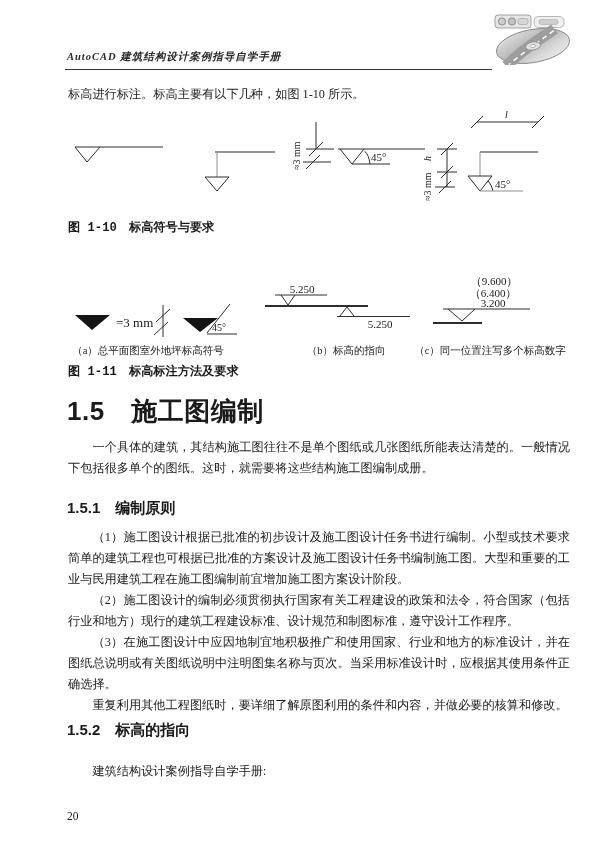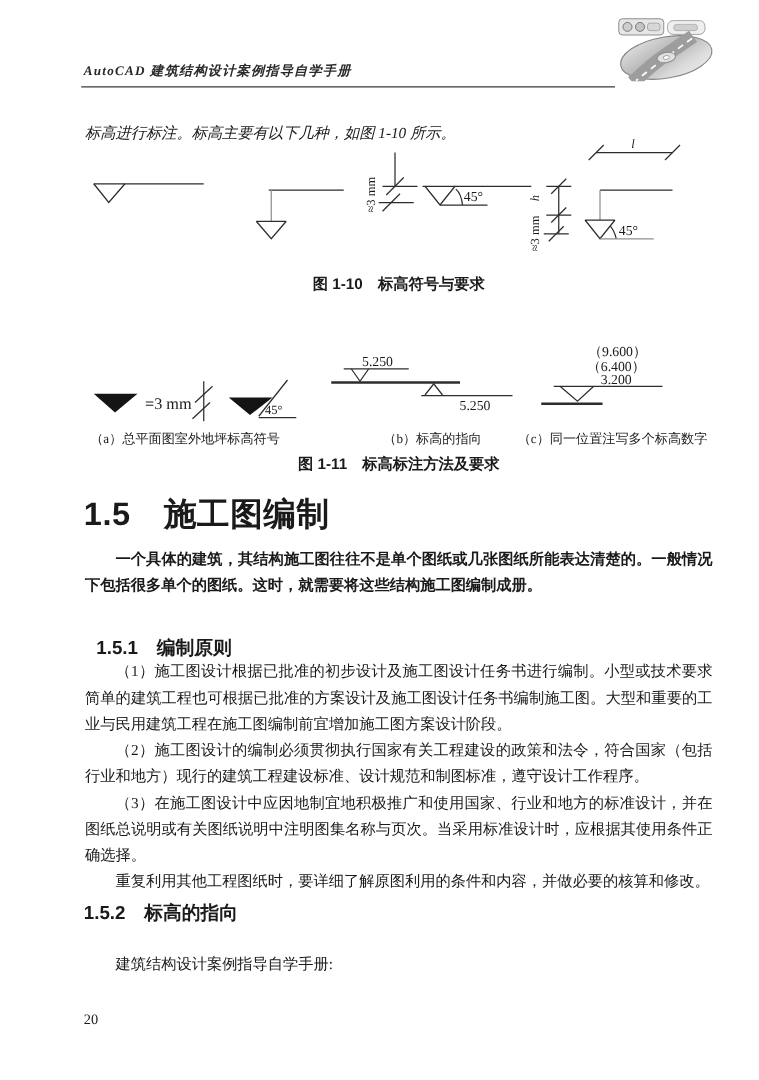--- a/index.html
+++ b/index.html
@@ -19,31 +19,31 @@
   .body-text { font-size:12.2px; line-height:21px; text-align:justify; width:502px; left:68px; }
   .indent { text-indent:2em; }
   .fig { left:60px; }
   .fig10 { top:104px; }
   .fig11 { top:268px; }
   .fig text { font-family:"Liberation Serif","DejaVu Serif",serif; fill:#1a1a1a; }
   .fig path, .fig line { stroke:#2d2d2d; stroke-width:1; fill:none; }
   .fig .soft { stroke:#8f8f8f; }
   .fig .thick { stroke-width:2; }
   .fig-caption {
-    left:68px; width:502px; text-align:center;
-    font-family:Liberation Sans, sans-serif; font-weight:700; font-size:12.2px;
+    left:68px; width:502px; text-align:left;
+    font-family:Liberation Mono, monospace; font-weight:700; font-size:12.2px;
   }
   .cap10 { top:219px; }
   .cap11 { top:363px; }
   .heading { font-family:"Liberation Sans","DejaVu Sans",sans-serif; font-weight:700; left:67px; }
   .h15  { top:394px; font-size:26px; letter-spacing:0.5px; }
   .h151 { top:499px; font-size:15px; }
   .h152 { top:721px; font-size:15px; }
-  .s15-body { top:437px;font-weight:bold; }
-  .intro { top:96px;font-style:italic; }
+  .s15-body { top:437px; }
+  .intro { top:84px; }
   .fig11-intro { top:245px; }
   .paras { top:527px; }
   .s152-body { top:761px; }
   .page-number { left:67px; top:810px; font-size:11.5px; }
 </style>
 </head>
 <body>
 
 <div class="page">
 
@@ -166,21 +166,21 @@
       <path d="M388,41 L402,53 L415,41"></path>
       <path class="thick" d="M373,55 H422"></path>
       <text x="430" y="86" text-anchor="middle" font-size="10.5">（c）同一位置注写多个标高数字</text>
     </g>
   </svg>
   <div class="abs fig-caption cap11">图 1-11　标高标注方法及要求</div>
 
   <h2 class="abs heading h15" style="margin:0;">1.5　施工图编制</h2>
   <p class="abs body-text indent s15-body">一个具体的建筑，其结构施工图往往不是单个图纸或几张图纸所能表达清楚的。一般情况下包括很多单个的图纸。这时，就需要将这些结构施工图编制成册。</p>
 
-  <h3 class="abs heading h151" style="margin:10px;">1.5.1　编制原则</h3>
+  <h3 class="abs heading h151" style="margin:0;">1.5.1　编制原则</h3>
   <div class="abs body-text paras">
     <p class="indent">（1）施工图设计根据已批准的初步设计及施工图设计任务书进行编制。小型或技术要求简单的建筑工程也可根据已批准的方案设计及施工图设计任务书编制施工图。大型和重要的工业与民用建筑工程在施工图编制前宜增加施工图方案设计阶段。</p>
     <p class="indent">（2）施工图设计的编制必须贯彻执行国家有关工程建设的政策和法令，符合国家（包括行业和地方）现行的建筑工程建设标准、设计规范和制图标准，遵守设计工作程序。</p>
     <p class="indent">（3）在施工图设计中应因地制宜地积极推广和使用国家、行业和地方的标准设计，并在图纸总说明或有关图纸说明中注明图集名称与页次。当采用标准设计时，应根据其使用条件正确选择。</p>
     <p class="indent">重复利用其他工程图纸时，要详细了解原图利用的条件和内容，并做必要的核算和修改。</p>
   </div>
 
   <h3 class="abs heading h152" style="margin:0;">1.5.2　标高的指向</h3>
   <p class="abs body-text indent s152-body">建筑结构设计案例指导自学手册:</p>
 

